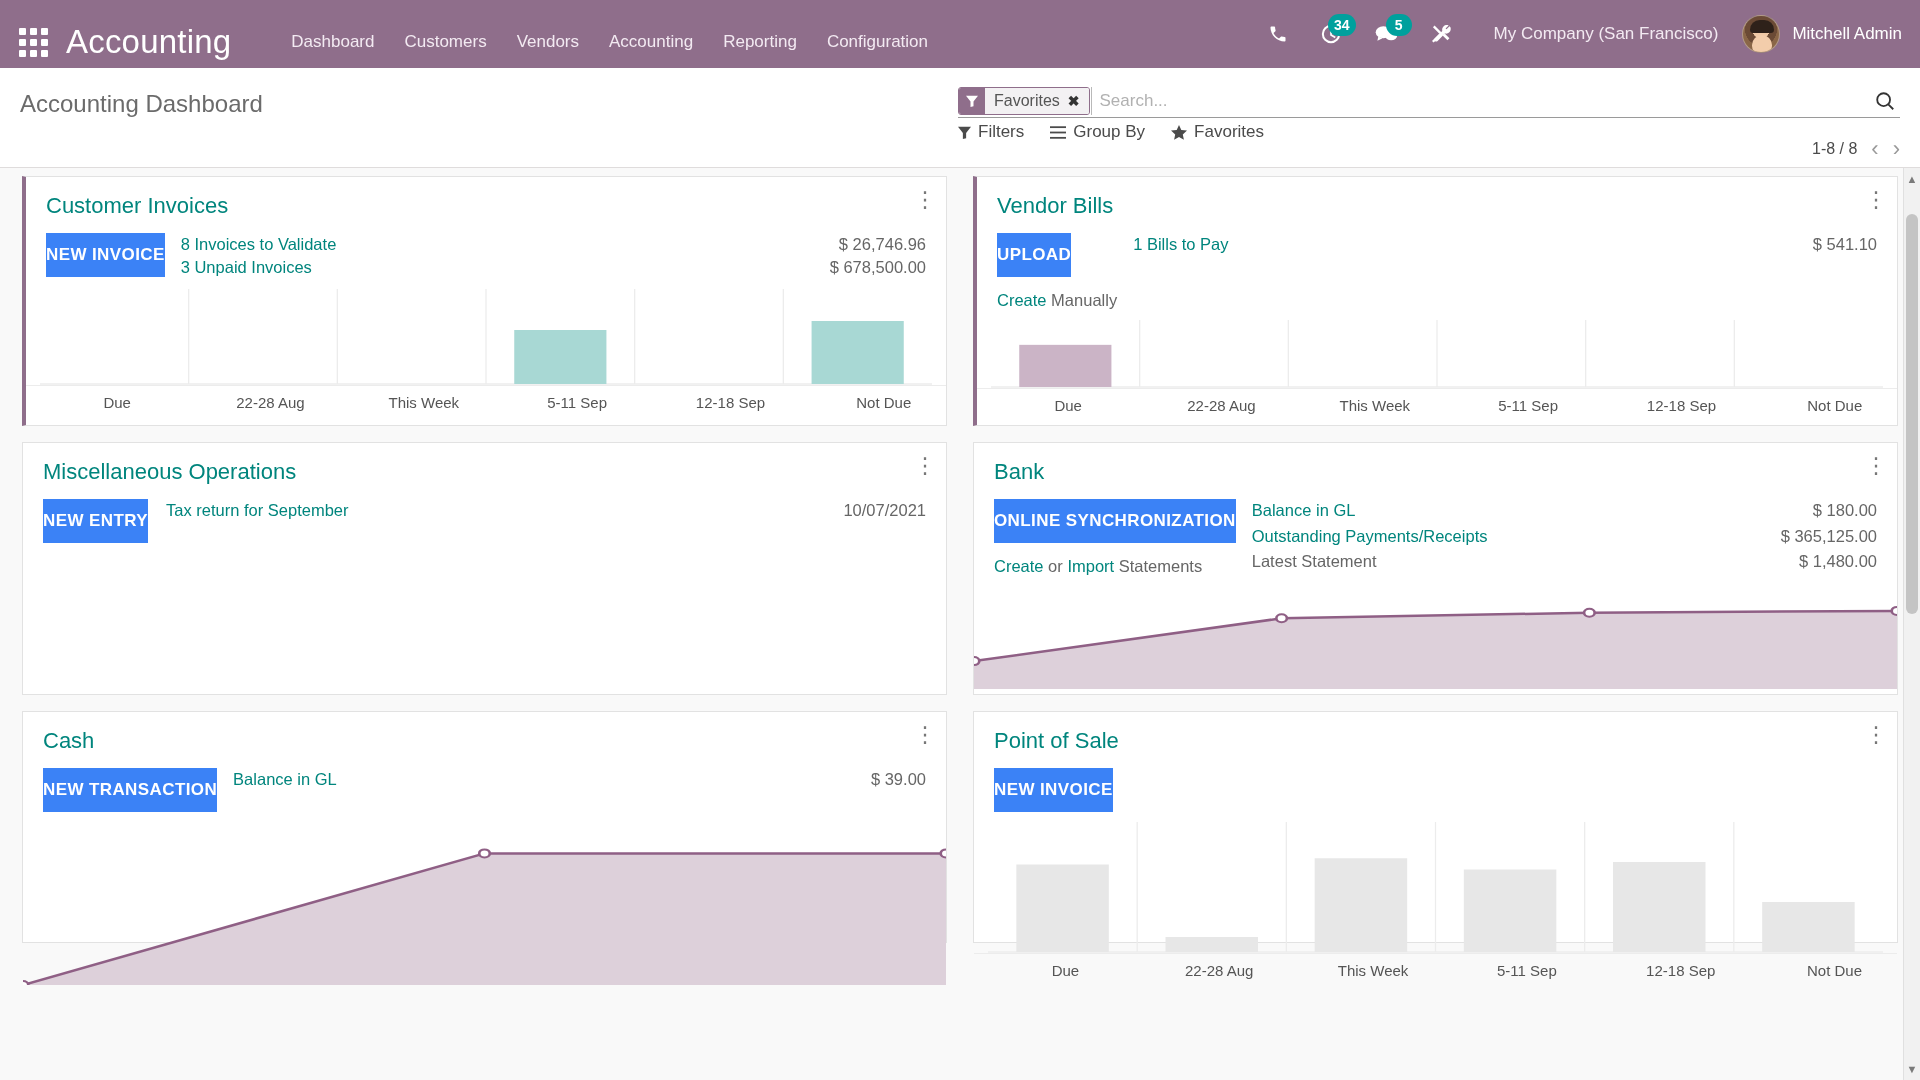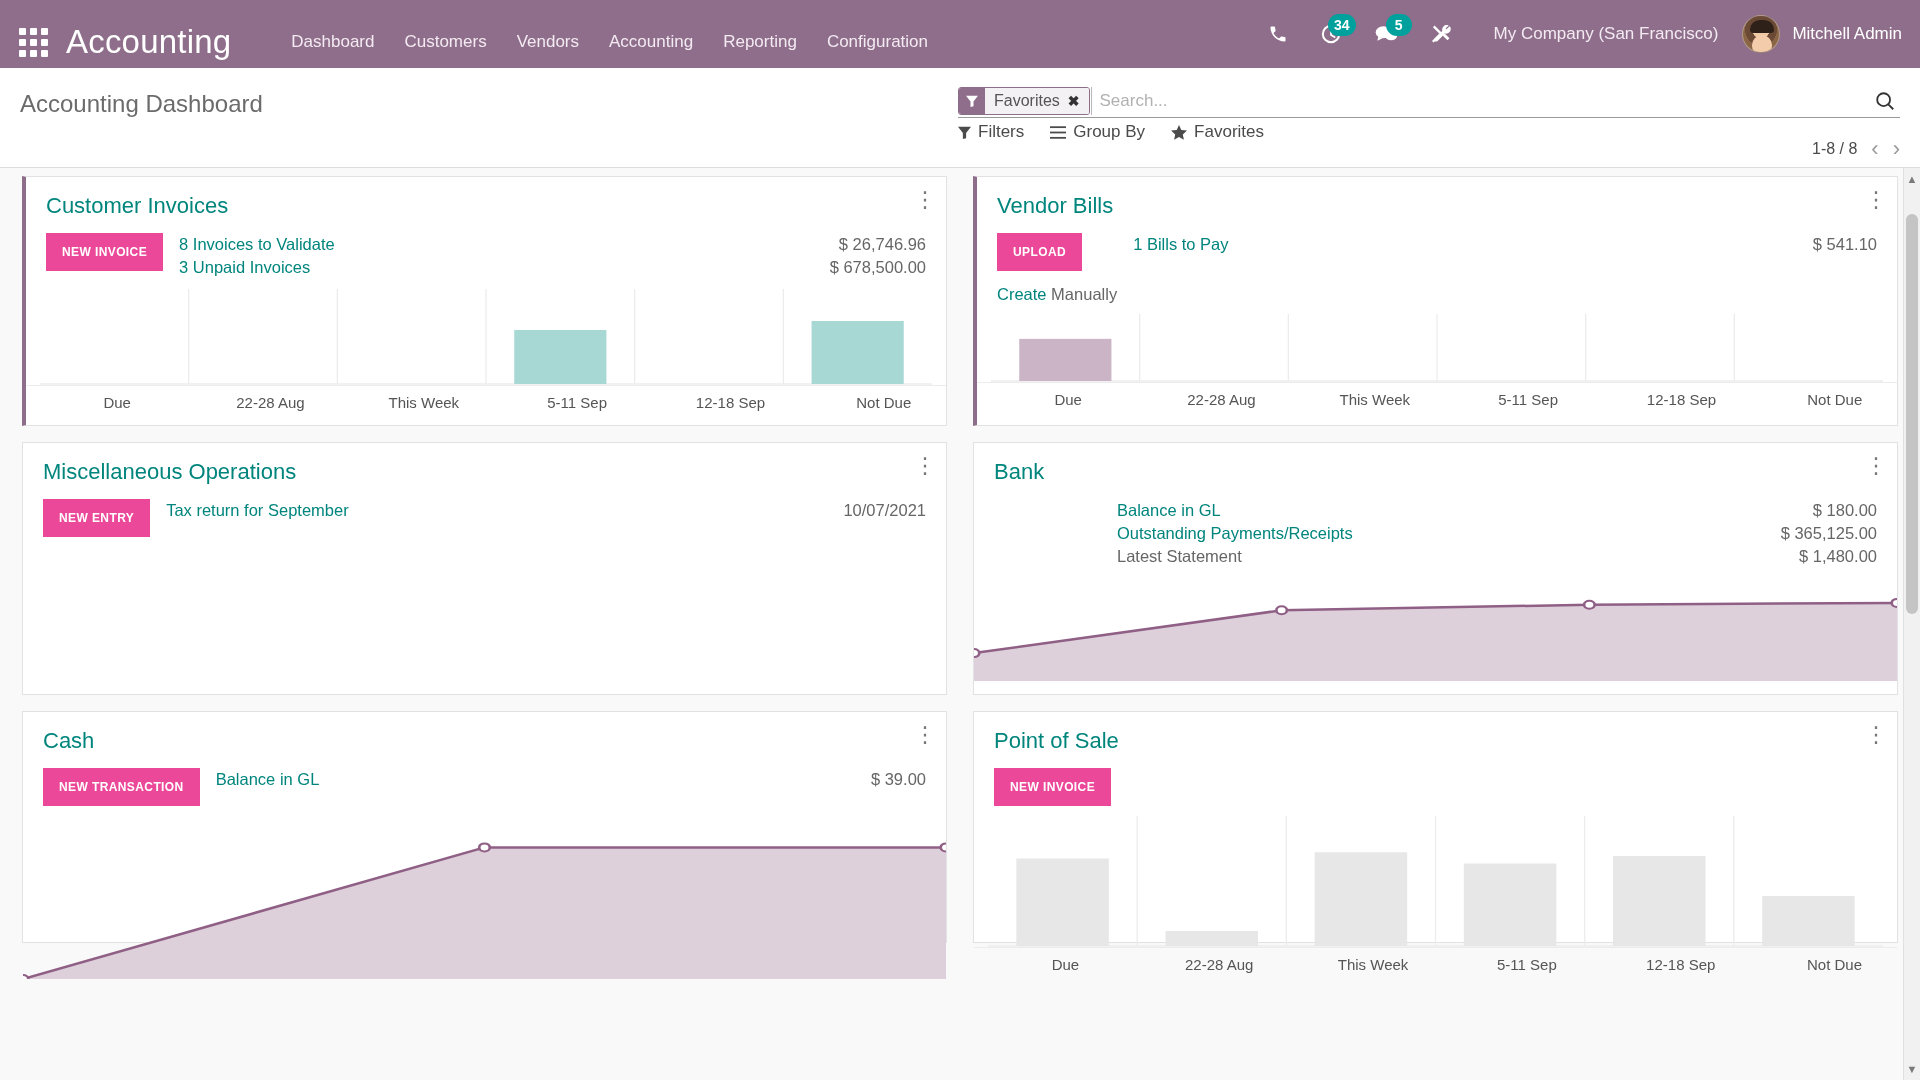--- a/index.html
+++ b/index.html
@@ -196,25 +196,25 @@
   }
   .kebab {
     position: absolute; right: 16px; top: 16px;
     cursor: pointer; line-height: .6; color: #777; font-size: 22px; letter-spacing: 0;
     width: 16px; text-align: center;
   }
   .kebab span { display: block; }
   .card-body { display: flex; padding: 14px 20px 0 20px; }
   .card-left { flex: 0 0 auto; }
   .btn-primary {
-    background: #ec4899; color: #fff;
+    background: #3b82f6; color: #fff;
     border: none;
-    font-size: 12px; font-weight: 600;
+    font-size: 17px; font-weight: 600;
     letter-spacing: .4px;
-    padding: 12px 16px;
+    padding: 12px 0;
     cursor: pointer;
     font-family: "Liberation Sans", sans-serif;
   }
   .sub-links { margin-top: 14px; font-size: 16.5px; color: #666; }
   .link { color: #00857d; cursor: pointer; }
 
   .card-right {
     flex: 1 1 auto;
     display: flex;
     justify-content: flex-end;
@@ -498,20 +498,26 @@
         </div>
       </div>
     </div>
 
     <div class="card plain">
       <div class="card-title">Bank</div>
       <div class="kebab">
           <span>⋮</span>
         </div>
       <div class="card-body">
+        <div class="card-left">
+          <button class="btn-primary">ONLINE SYNCHRONIZATION</button>
+          <div class="sub-links">
+            <span class="link">Create</span><span> or </span><span class="link">Import</span><span> Statements</span>
+          </div>
+        </div>
         <div class="card-right">
           <table class="kpi-table">
             <tbody>
                 <tr>
               <td class="kpi-label">Balance in GL</td>
               <td class="kpi-value">$ 180.00</td>
             </tr>
             <tr>
               <td class="kpi-label">Outstanding Payments/Receipts</td>
               <td class="kpi-value">$ 365,125.00</td>

